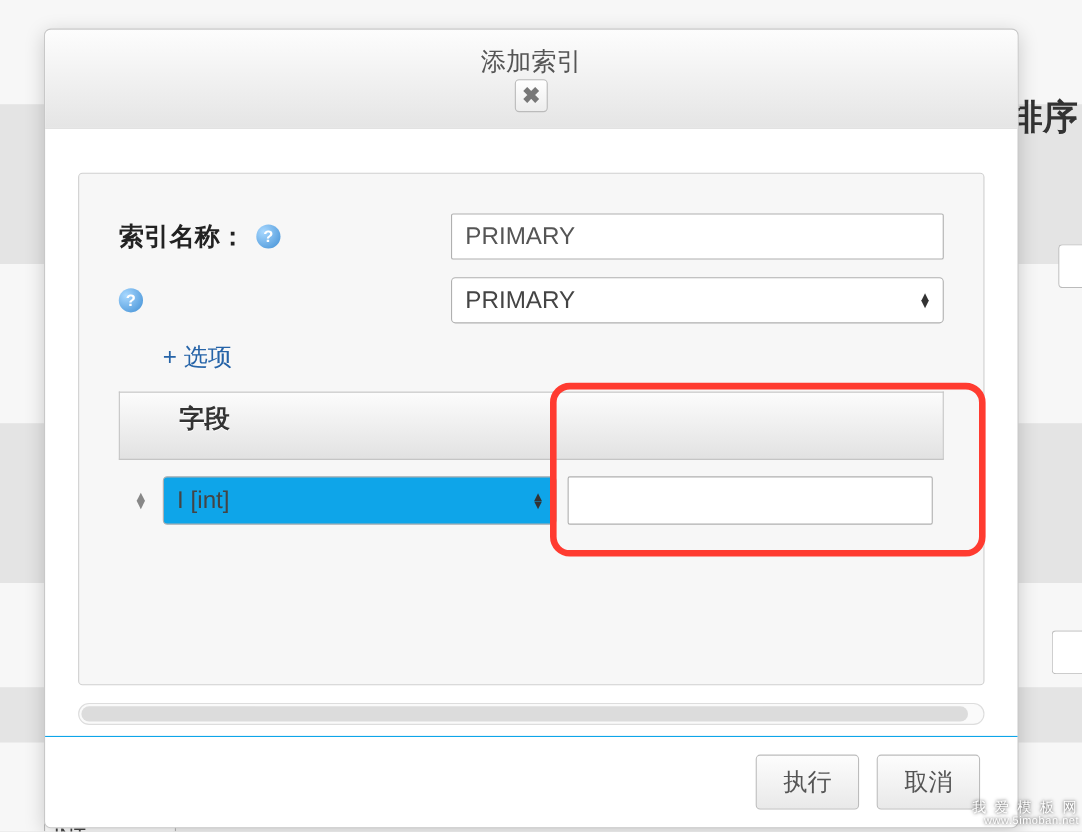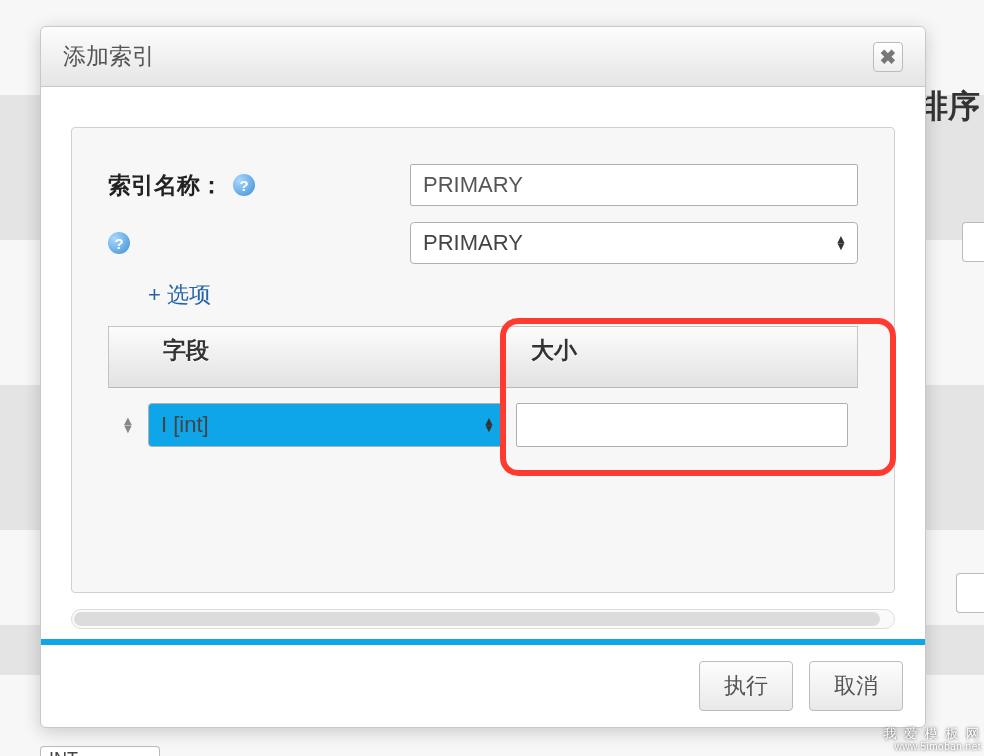--- a/index.html
+++ b/index.html
@@ -72,21 +72,22 @@
       border-radius: 6px;
       box-shadow: 0 4px 18px rgba(0,0,0,0.18);
     }
     .dialog-title {
       background: linear-gradient(#fdfdfd, #e5e5e5);
       border-bottom: 1px solid #c8c8c8;
       border-radius: 6px 6px 0 0;
       padding: 14px 22px;
       display: flex;
       justify-content: space-between;
-      align-items: flex-end;
+      align-items: center;
+      flex-direction: column;
     }
     .dialog-title-text {
       font-size: 23px;
       color: #555;
     }
     .close-btn {
       width: 30px;
       height: 30px;
       border: 1px solid #bbb;
       border-radius: 4px;
@@ -271,22 +272,22 @@
     .scrollbar-thumb {
       position: absolute;
       left: 2px;
       top: 2px;
       bottom: 2px;
       width: 98%;
       background: #dcdcdc;
       border-radius: 8px;
     }
     .dialog-footer {
-      border-top: 6px solid #0ea5e9;
-      padding: 16px 22px;
+      border-top: 1px solid #0ea5e9;
+      padding: 16px 34px;
       display: flex;
       justify-content: flex-end;
       gap: 16px;
     }
     .btn {
       min-width: 94px;
       height: 50px;
       border: 1px solid #bcbcbc;
       background: linear-gradient(#fdfdfd, #e9e9e9);
       border-radius: 4px;
@@ -358,21 +359,20 @@
         </div>
       </div>
 
       <span class="options-link">+ 选项</span>
 
       <div class="field-table">
         <div class="highlight-box"></div>
         <div class="table-header">
           <div class="th-drag"></div>
           <div class="th-field">字段</div>
-          <div class="th-size">大小</div>
         </div>
         <div class="table-row">
           <div class="td-drag">
             <div class="drag-handle">
               <span>▲</span>
                 <span>▼</span>
             </div>
           </div>
           <div class="td-field">
             <div class="field-select">

